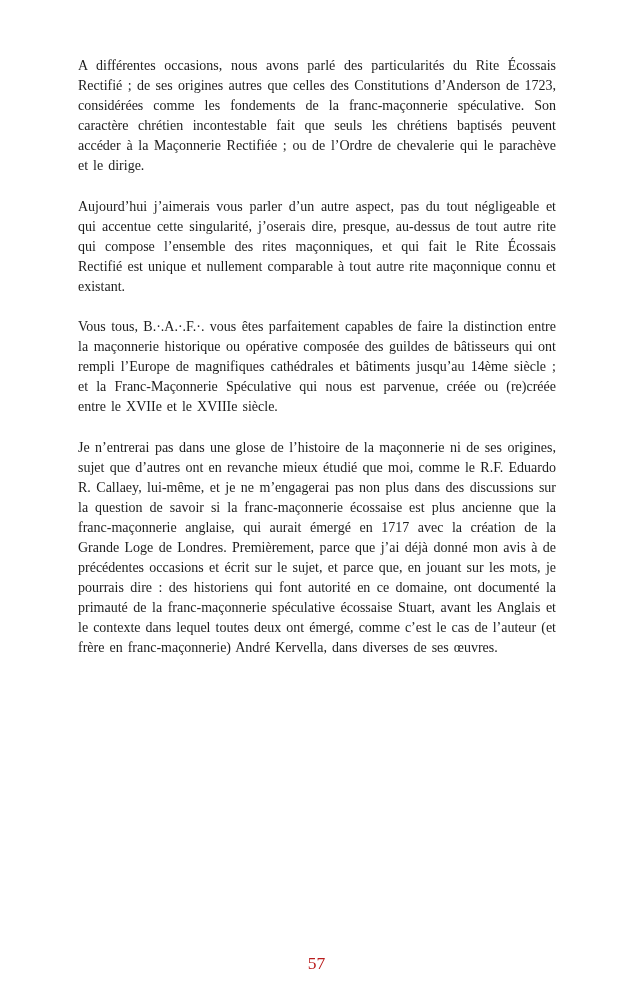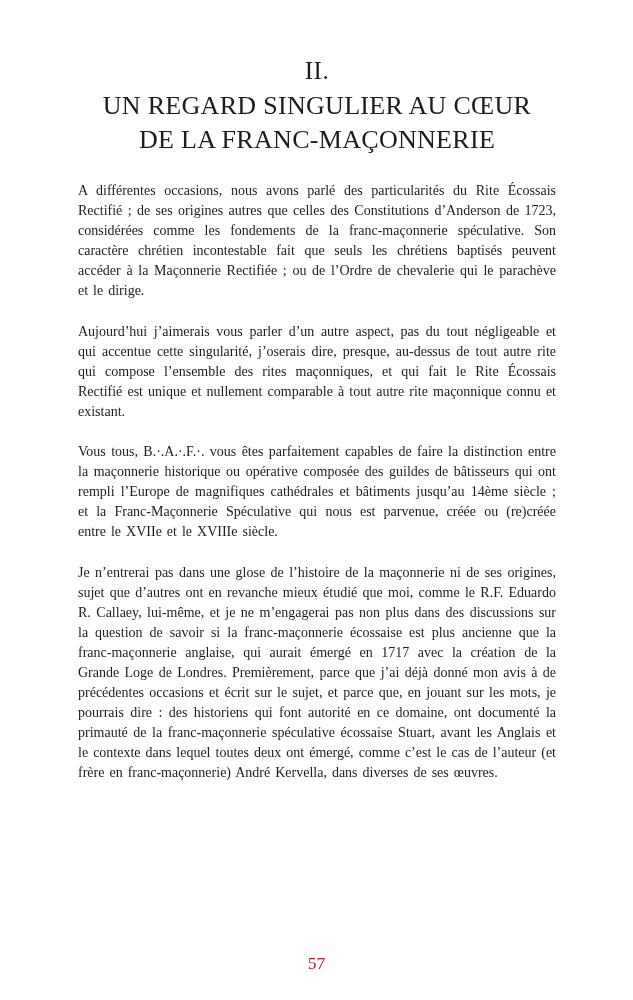--- a/index.html
+++ b/index.html
@@ -49,25 +49,20 @@
     text-align: center;
     font-size: 17.5px;
     color: #b91c1c;
   }
 </style>
 </head>
 <body>
 
 <div class="page">
 
-  <div class="chapter-head">
-    <div class="chapter-number">II.</div>
-    <div class="chapter-title">UN REGARD SINGULIER AU CŒUR</div>
-    <div class="chapter-title">DE LA FRANC-MAÇONNERIE</div>
-  </div>
 
   <div class="body-text">
     <p>A différentes occasions, nous avons parlé des particularités du Rite Écossais Rectifié ; de ses origines autres que celles des Constitutions d’Anderson de 1723, considérées comme les fondements de la franc-maçonnerie spéculative. Son caractère chrétien incontestable fait que seuls les chrétiens baptisés peuvent accéder à la Maçonnerie Rectifiée ; ou de l’Ordre de chevalerie qui le parachève et le dirige.</p>
     <p>Aujourd’hui j’aimerais vous parler d’un autre aspect, pas du tout négligeable et qui accentue cette singularité, j’oserais dire, presque, au-dessus de tout autre rite qui compose l’ensemble des rites maçonniques, et qui fait le Rite Écossais Rectifié est unique et nullement comparable à tout autre rite maçonnique connu et existant.</p>
     <p>Vous tous, B.·.A.·.F.·. vous êtes parfaitement capables de faire la distinction entre la maçonnerie historique ou opérative composée des guildes de bâtisseurs qui ont rempli l’Europe de magnifiques cathédrales et bâtiments jusqu’au 14ème siècle ; et la Franc-Maçonnerie Spéculative qui nous est parvenue, créée ou (re)créée entre le XVIIe et le XVIIIe siècle.</p>
     <p>Je n’entrerai pas dans une glose de l’histoire de la maçonnerie ni de ses origines, sujet que d’autres ont en revanche mieux étudié que moi, comme le R.F. Eduardo R. Callaey, lui-même, et je ne m’engagerai pas non plus dans des discussions sur la question de savoir si la franc-maçonnerie écossaise est plus ancienne que la franc-maçonnerie anglaise, qui aurait émergé en 1717 avec la création de la Grande Loge de Londres. Premièrement, parce que j’ai déjà donné mon avis à de précédentes occasions et écrit sur le sujet, et parce que, en jouant sur les mots, je pourrais dire : des historiens qui font autorité en ce domaine, ont documenté la primauté de la franc-maçonnerie spéculative écossaise Stuart, avant les Anglais et le contexte dans lequel toutes deux ont émergé, comme c’est le cas de l’auteur (et frère en franc-maçonnerie) André Kervella, dans diverses de ses œuvres.</p>
   </div>
 
   <div class="page-number">57</div>
 

